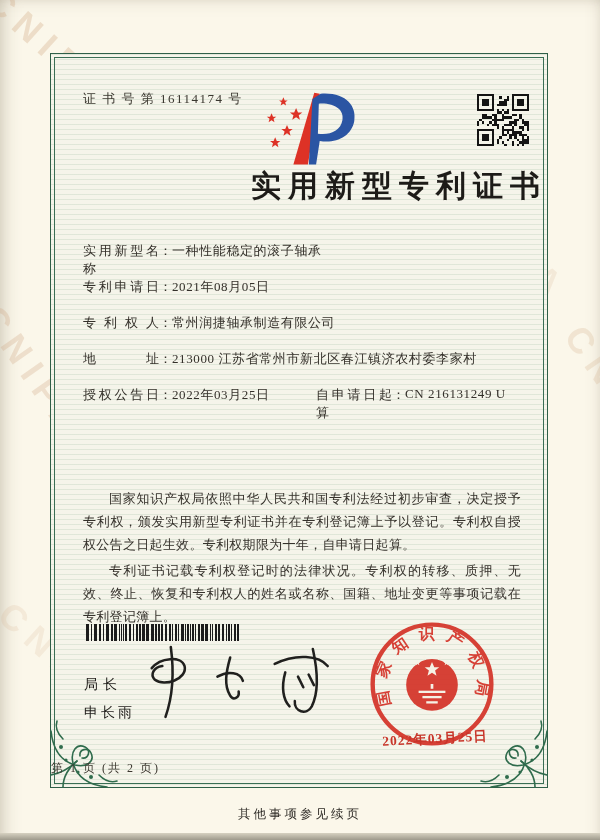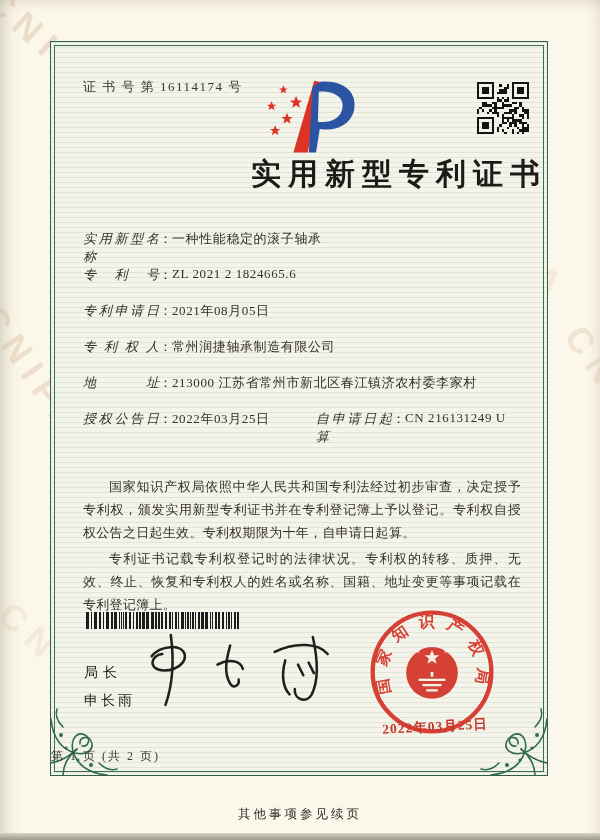--- a/index.html
+++ b/index.html
@@ -21,41 +21,41 @@
   .wm{position:absolute;font-family:"Liberation Sans","DejaVu Sans",sans-serif;
     font-weight:bold;font-size:36px;letter-spacing:9px;color:rgba(206,163,124,.22);
     transform:rotate(42deg);white-space:nowrap;pointer-events:none;z-index:1;}
   .wm1{left:-28px;top:26px;color:rgba(206,163,124,.30);}
   .wm2{left:428px;top:222px;color:rgba(206,163,124,.16);}
   .wm3{left:-44px;top:352px;transform:rotate(55deg);color:rgba(206,163,124,.28);}
   .wm4{left:540px;top:372px;transform:rotate(55deg);color:rgba(206,163,124,.22);}
   .wm5{left:-16px;top:640px;color:rgba(206,163,124,.15);}
   
   .frame{
-    position:absolute;left:50px;top:41px;width:498px;height:735px;z-index:2;
+    position:absolute;left:50px;top:53px;width:498px;height:735px;z-index:2;
     border:1.6px solid #2f5f48;
     background:
       repeating-linear-gradient(180deg, rgba(118,164,128,.17) 0px, rgba(118,164,128,.17) 1px, rgba(0,0,0,0) 1px, rgba(0,0,0,0) 5px),
       #f5f4ea;
     box-sizing:border-box;
   }
   .frame-inner{position:absolute;inset:3px;border:1px solid #3a6e55;pointer-events:none;}
   .corner{position:absolute;width:86px;height:86px;z-index:3;}
   .corner-br{right:-2px;bottom:-2px;}
   .corner-bl{left:-2px;bottom:-2px;transform:scaleX(-1);}
   
   .cert-no{position:absolute;left:32px;top:36px;font-size:13px;letter-spacing:1.5px;color:#3a372f;z-index:4;}
   .logo{position:absolute;left:206px;top:36px;width:100px;z-index:4;}
   .qr{position:absolute;left:426px;top:40px;width:52px;height:52px;z-index:4;}
   .title{position:absolute;left:0;right:0;top:112px;text-align:right;
     font-size:30px;font-weight:bold;letter-spacing:7px;color:#1d1b18;z-index:4;}
   
   .fields{position:absolute;left:32px;right:26px;top:188px;z-index:4;}
   .field-row{height:36px;font-size:13px;color:#34302a;}
-  .flabel{display:inline-block;width:76px;text-align:justify;text-align-last:justify;vertical-align:top;font-style:italic;}
+  .flabel{display:inline-block;width:76px;text-align:justify;text-align-last:justify;vertical-align:top;}
   .colon{display:inline-block;vertical-align:top;}
   .fvalue{letter-spacing:.6px;}
   .field-row-double{display:flex;}
   .pair1{width:233px;flex:none;}
   
   .paras{position:absolute;left:32px;right:26px;top:433px;z-index:4;
     font-size:13px;line-height:23px;text-align:justify;color:#35312b;letter-spacing:.3px;}
   .paras p{margin:0 0 3px 0;text-indent:2em;}
   
   .barcode{position:absolute;left:35px;top:570px;width:155px;height:17px;z-index:4;}
@@ -350,23 +350,20 @@
           <rect x="18" y="20" width="1" height="1" fill="#141414"></rect>
         </svg></div>
 
     <div class="title">实用新型专利证书</div>
 
     <div class="fields">
       <div class="field-row">
         <span class="flabel">实用新型名称</span><span class="colon">：</span><span class="fvalue">一种性能稳定的滚子轴承</span>
       </div>
       <div class="field-row">
-        <span class="flabel">专利号</span><span class="colon">：</span><span class="fvalue">ZL 2021 2 1824665.6</span>
-      </div>
-      <div class="field-row">
         <span class="flabel">专利申请日</span><span class="colon">：</span><span class="fvalue">2021年08月05日</span>
       </div>
       <div class="field-row">
         <span class="flabel">专利权人</span><span class="colon">：</span><span class="fvalue">常州润捷轴承制造有限公司</span>
       </div>
       <div class="field-row">
         <span class="flabel">地址</span><span class="colon">：</span><span class="fvalue">213000 江苏省常州市新北区春江镇济农村委李家村</span>
       </div>
       <div class="field-row field-row-double">
         <span class="pair1">

